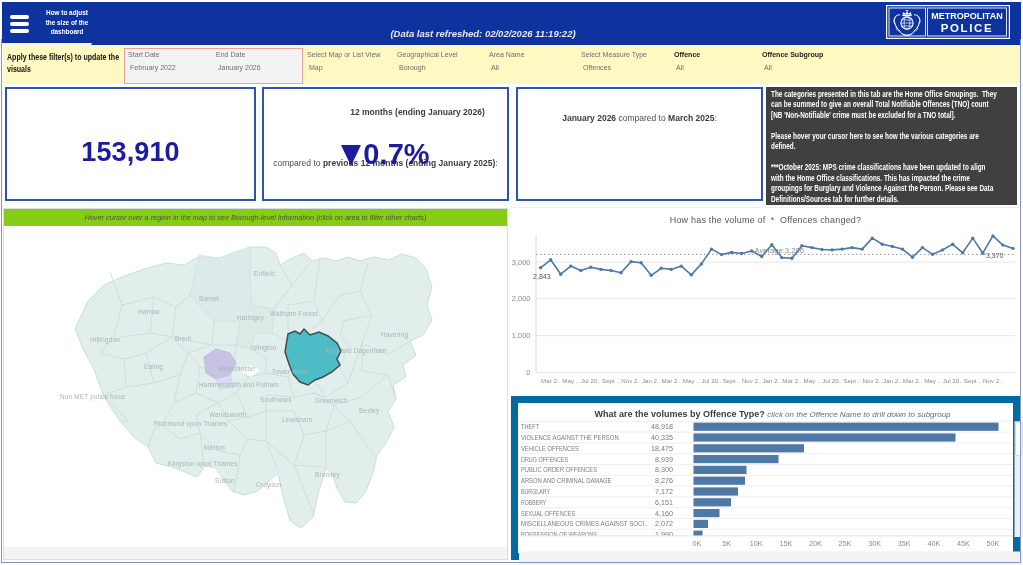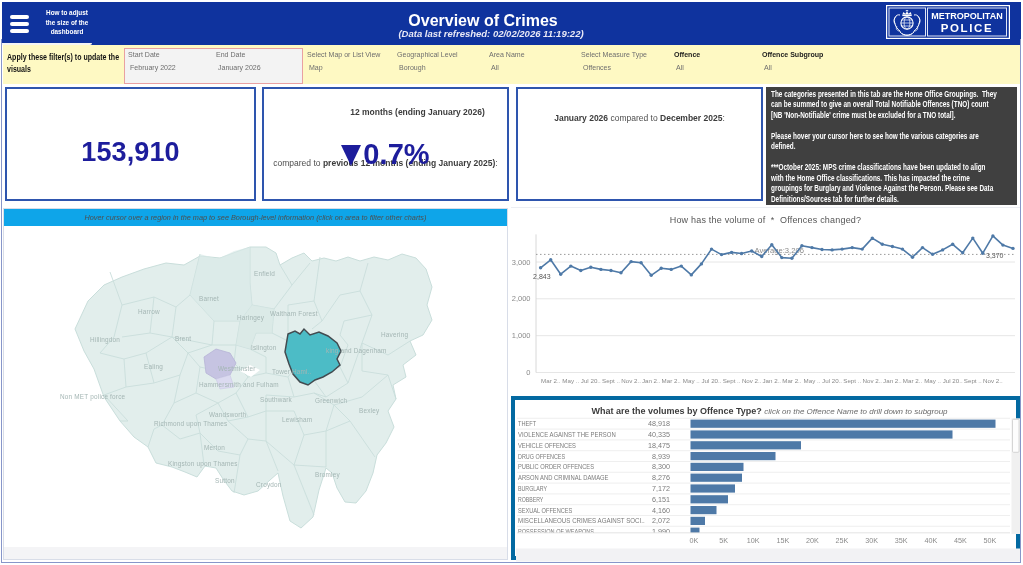--- a/index.html
+++ b/index.html
@@ -7,21 +7,21 @@
 #page { position:absolute; left:0; top:0; width:1023px; height:565px; background:#ffffff; }
 #pageborder { left:1px; top:39px; width:1020px; height:524px; border:1.5px solid #8796c9; border-top:none; z-index:50; pointer-events:none; }
 .abs { position:absolute; }
 
 
 #header { left:2px; top:2px; width:1019px; height:43px; background:#0f339e; }
 #headtab { left:2px; top:42.5px; width:90px; height:2.5px; background:#f4f4f4; border-bottom-right-radius:3px; z-index:5; }
 .hbar { position:absolute; left:10px; width:19px; height:4px; background:#ffffff; border-radius:2px; }
 #howto { left:36px; top:8px; width:62px; color:#ffffff; font-size:6.4px; font-weight:bold; text-align:center; line-height:9.6px; }
 #title { left:0; top:12px; width:966px; text-align:center; color:#ffffff; font-size:16px; font-weight:bold; }
-#subtitle { left:8px; top:27.5px; width:966px; text-align:center; color:#e9e9f6; font-size:9.5px; font-style:italic; font-weight:bold; }
+#subtitle { left:0; top:27.5px; width:966px; text-align:center; color:#e9e9f6; font-size:9.5px; font-style:italic; font-weight:bold; }
 #logo { left:886px; top:5px; width:124px; height:34px; }
 
 
 #filterbar { left:3px; top:45px; width:1017px; height:39px; background:#fef9c3; }
 #applytxt { left:4px; top:7px; width:170px; font-size:8.3px; font-weight:bold; color:#111111; line-height:11.7px; transform:scale(0.85,1); transform-origin:0 0; white-space:nowrap; }
 .flabel { position:absolute; font-size:8px; color:#6e6e6e; transform:scale(0.88,1); transform-origin:0 0; white-space:nowrap; }
 .fval { position:absolute; font-size:8px; color:#6e6e6e; transform:scale(0.88,1); transform-origin:0 0; white-space:nowrap; }
 .fbold { color:#1a1a1a; font-weight:bold; }
 #redbox { left:121px; top:2.5px; width:179px; height:36px; border:1px solid #e9a1a1; background:#f3f3f3; }
 
@@ -31,41 +31,40 @@
 #card2 { left:262px; top:87px; width:247px; height:114px; }
 #card3 { left:516px; top:87px; width:247px; height:114px; }
 .cardlab { position:absolute; width:100%; text-align:center; color:#4e4e4e; font-size:8.5px; }
 .big { position:absolute; width:100%; text-align:center; color:#1d1d9c; font-size:27px; font-weight:bold; letter-spacing:0.1px;}
 .tri { display:inline-block; width:0; height:0; border-left:10px solid transparent; border-right:10px solid transparent; border-top:21px solid #1d1d9c; margin-right:2px; margin-bottom:-2px; }
 #infobox { left:766px; top:87px; width:251px; height:118px; background:#404040; overflow:hidden; }
 #infotext { position:absolute; left:5px; top:2px; width:360px; color:#ffffff; font-size:8.9px; font-weight:bold; line-height:10.45px; transform:scale(0.72,1); transform-origin:0 0; white-space:nowrap; }
 
 
 #mappanel { left:3px; top:208px; width:505px; height:352px; background:#ffffff; border:1px solid #d8dde8; }
-#mapcap { left:0px; top:0px; width:503px; height:17px; background:#0ea5e9; color:#4e4e4e; font-size:7.3px; font-style:italic; text-align:center; padding-top:4px; }
+#mapcap { left:0px; top:0px; width:503px; height:17px; background:#84cc16; color:#4e4e4e; font-size:7.3px; font-style:italic; text-align:center; padding-top:4px; }
 #mapfoot { left:0px; top:338px; width:503px; height:12px; background:#f4f4f6; }
 
 #linepanel { left:511px; top:207px; width:509px; height:186px; background:#ffffff; border-top:1px solid #eceef3; }
 #linetitle { left:0; top:7px; width:509px; text-align:center; color:#565656; font-size:9px; letter-spacing:0.2px; }
-#barpanel { left:511px; top:396px; width:509px; height:164px; background:#ffffff; border:4px solid #0369a1; }
+#barpanel { left:511px; top:396px; width:509px; height:164px; background:#ffffff; border:7px solid #0369a1; }
 #bartitle { left:0; top:6px; width:509px; text-align:center; color:#3c3c3c; font-size:9px; font-weight:bold; }
 #bartitle .it { font-weight:normal; font-style:italic; color:#6a6a6a; font-size:8px; }
 </style>
 </head>
 <body>
 <div id="page">
   <div id="pageborder" class="abs"></div>
 
   <div id="header" class="abs"></div>
   <div id="headtab" class="abs"></div>
   <div class="hbar" style="top:15px;"></div>
   <div class="hbar" style="top:22px;"></div>
   <div class="hbar" style="top:29px;"></div>
   <div id="howto" class="abs">How to adjust<br>the size of the<br>dashboard</div>
-  <div id="title" class="abs">Overview of Crimes</div>
   <div id="subtitle" class="abs">(Data last refreshed: 02/02/2026 11:19:22)</div>
   <svg id="logo" class="abs" viewBox="0 0 124 34">
 <rect x="0.6" y="0.6" width="122.8" height="32.8" fill="#0f339e" stroke="#ffffff" stroke-width="1.2"></rect>
 <rect x="3" y="3" width="36.5" height="28" fill="none" stroke="#dfe5f5" stroke-width="1"></rect>
 <rect x="41.5" y="3" width="79" height="28" fill="none" stroke="#dfe5f5" stroke-width="1"></rect>
 <text x="81" y="13.6" font-size="9" font-weight="bold" fill="#ffffff" text-anchor="middle" font-family="Liberation Sans">METROPOLITAN</text>
 <text x="81" y="26.5" font-size="11.5" font-weight="bold" fill="#ffffff" text-anchor="middle" letter-spacing="1.6" font-family="Liberation Sans">POLICE</text>
 <circle cx="21.0" cy="18.0" r="6.1" fill="none" stroke="#ffffff" stroke-width="1.1"></circle>
 <ellipse cx="21.0" cy="18.0" rx="2.9" ry="6.1" fill="none" stroke="#ffffff" stroke-width="0.7"></ellipse>
 <line x1="14.9" y1="18.0" x2="27.1" y2="18.0" stroke="#ffffff" stroke-width="0.7"></line>
@@ -107,21 +106,21 @@
 
   <div id="card1" class="card abs">
     <div class="big" style="top:48px;">153,910</div>
   </div>
   <div id="card2" class="card abs">
     <div class="cardlab" style="top:18px;margin-left:32px;"><b style="color:#3c3c3c;">12 months (ending January 2026)</b></div>
     <div class="cardlab" style="top:30px;margin-top:39px;">compared to <b style="color:#3c3c3c;">previous 12 months (ending January 2025)</b>:</div>
     <div class="big" style="top:49px; font-size:29px;"><span class="tri"></span>0.7%</div>
   </div>
   <div id="card3" class="card abs">
-    <div class="cardlab" style="top:24px;"><b style="color:#3c3c3c;">January 2026</b> compared to <b style="color:#3c3c3c;">December 2025</b>:</div>
+    <div class="cardlab" style="top:24px;"><b style="color:#3c3c3c;">January 2026</b> compared to <b style="color:#3c3c3c;">March 2025</b>:</div>
   </div>
   <div id="infobox" class="abs">
       <div id="infotext">The categories presented in this tab are the Home Office Groupings.&nbsp; They<br>can be summed to give an overall Total Notifiable Offences (TNO) count<br>[NB 'Non-Notifiable' crime must be excluded for a TNO total].<br><br>Please hover your cursor here to see how the various categories are<br>defined.<br><br>***October 2025: MPS crime classifications have been updated to align<br>with the Home Office classifications. This has impacted the crime<br>groupings for Burglary and Violence Against the Person. Please see Data<br>Definitions/Sources tab for further details.</div>
     </div>
 
   <div id="mappanel" class="abs">
     <div id="mapcap" class="abs">Hover cursor over a region in the map to see Borough-level information (click on area to filter other charts)</div>
     <svg id="mapsvg" class="abs" style="left:0;top:16px;" width="503" height="322" viewBox="0 0 503 322">
 <path d="M 71 104 L 84 76 L 100 60 L 118 52 L 140 44 L 162 38 L 180 40 L 196 31 L 216 33 L 232 27 L 246 22 L 262 22 L 272 28 L 276 40 L 288 33 L 300 28 L 308 36 L 320 33 L 332 36 L 344 32 L 356 36 L 370 32 L 384 35 L 398 29 L 412 33 L 422 44 L 428 62 L 423 80 L 428 95 L 419 110 L 406 116 L 412 130 L 399 140 L 402 152 L 389 160 L 392 174 L 384 186 L 390 202 L 382 218 L 373 230 L 369 248 L 362 266 L 352 278 L 341 277 L 333 263 L 328 248 L 322 243 L 315 265 L 309 292 L 297 303 L 286 296 L 279 271 L 274 248 L 266 255 L 254 266 L 240 270 L 228 266 L 219 254 L 212 243 L 201 241 L 193 252 L 181 247 L 168 242 L 152 238 L 144 222 L 130 212 L 116 196 L 100 172 L 90 144 L 80 126 Z" fill="#e2eeec" stroke="#c9dedb" stroke-width="1"></path>
 <path d="M 106 47 L 118 80 L 110 112 L 96 128" fill="none" stroke="#c9dedb" stroke-width="0.9"></path>

